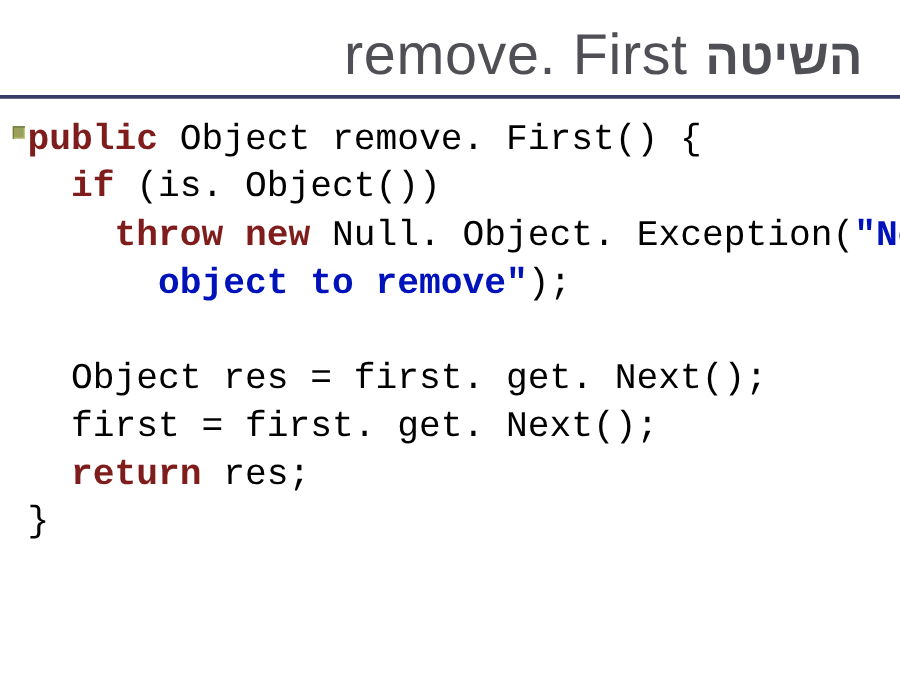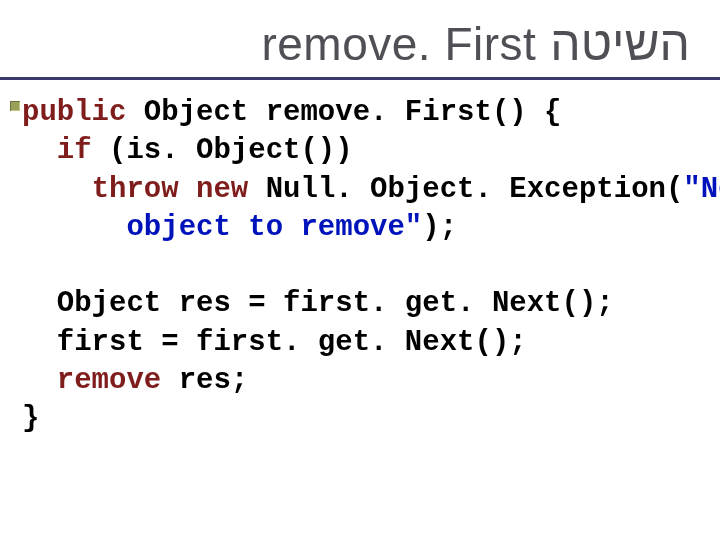--- a/index.html
+++ b/index.html
@@ -24,41 +24,41 @@
     padding: 16px 30px 0 0;
     gap: 14px;
   }
   .title-latin {
     font-size: 46px;
     color: #4f4f56;
     font-weight: 400;
     letter-spacing: 0.5px;
   }
   .title-he {
-    font-size: 48px;
+    font-size: 40px;
     color: #4f4f56;
-    font-weight: 400;
+    font-weight: 700;
     direction: rtl;
   }
   .title-underline {
     margin: 6px 0 0 0;
     height: 3px;
     background: #3a3a6a;
     width: 100%;
   }
   .code-block {
     margin: 14px 0 0 22px;
     font-family: "Courier New", Courier, monospace;
     font-size: 29px;
     line-height: 1.32;
     color: #000;
     white-space: pre;
   }
   .code-block .kw { color: #7f1d1d; font-weight: bold; }
-  .code-block .id { font-weight: bold; }
+  .code-block .id { font-weight: normal; }
   .code-block .str { color: #0012ba; font-weight: bold; }
   .bullet {
     position: absolute;
     left: 10px;
     top: 101px;
     width: 10px;
     height: 10px;
     background: #9aa05a;
     box-shadow: 1px 1px 0 #6c703c inset, -1px -1px 0 #c3c97f inset;
   }
@@ -76,16 +76,16 @@
 
   <div class="bullet"></div>
 
   <div class="code-block"><span class="kw">public</span><span class="id"> Object remove. First() {</span>
   <span class="kw">if</span><span class="id"> (is. Object())</span>
     <span class="kw">throw</span> <span class="kw">new</span><span class="id"> Null. Object. Exception(</span><span class="str">"No</span>
       <span class="str">object to remove"</span><span class="id">);</span>
 
   <span class="id">Object res = first. get. Next();</span>
   <span class="id">first = first. get. Next();</span>
-  <span class="kw">remove</span><span class="id"> res;</span>
+  <span class="kw">return</span><span class="id"> res;</span>
 <span class="id">}</span></div>
 
 </div>
 
 </body></html>

